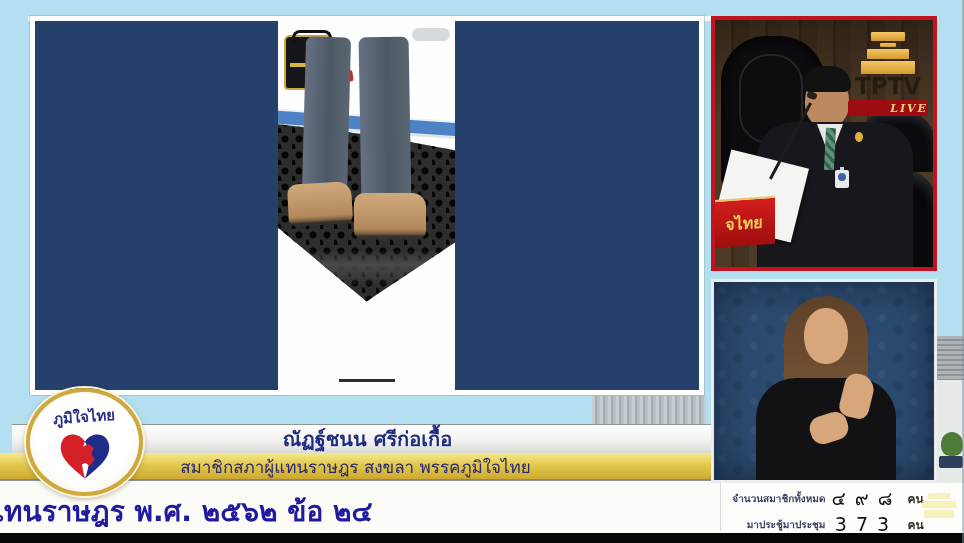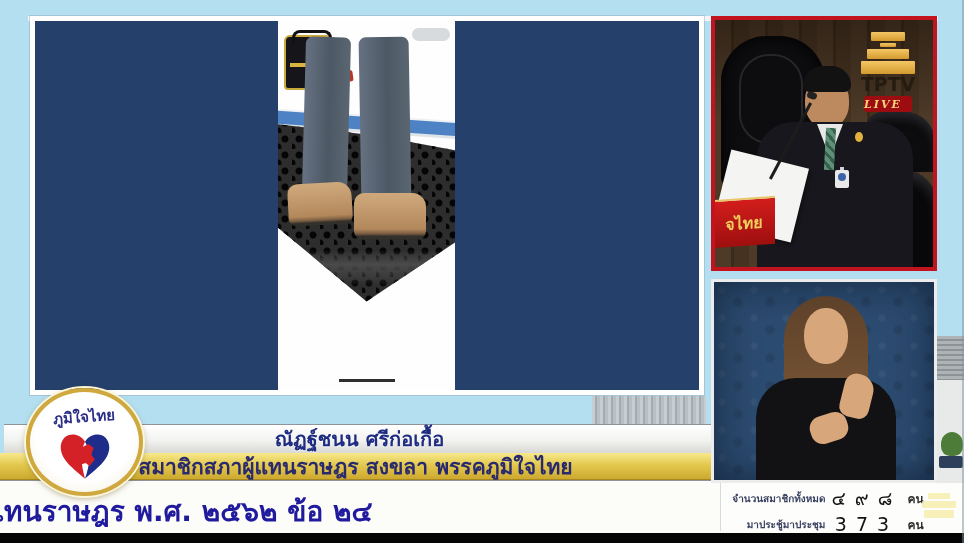--- a/index.html
+++ b/index.html
@@ -39,28 +39,28 @@
   .leg-right{left:82px;top:16px;width:50px;height:168px;transform:rotate(-1deg);}
   .boot{position:absolute;background:linear-gradient(180deg,#cfa97c,#b3895c 78%,#7d5f42 88%,#33302b 94%);border-radius:10px 14px 8px 8px;}
   .boot-left{left:10px;top:162px;width:64px;height:42px;transform:rotate(-3deg);}
   .boot-right{left:76px;top:172px;width:72px;height:46px;}
   .photo-dash{position:absolute;left:50%;top:358px;width:56px;height:3px;margin-left:-28px;background:#2e2e2e;}
   .watermark-pill{position:absolute;right:5px;top:7px;width:38px;height:13px;background:rgba(190,195,198,.6);border-radius:7px;}
 
   
   .bg-building-strip{position:absolute;left:592px;top:396px;width:114px;height:28px;
     background:repeating-linear-gradient(90deg,#c8ccce 0 3px,#9fa5a9 3px 5px,#b8bcbe 5px 8px);opacity:.9;}
-  .name-banner{position:absolute;left:4px;top:424px;width:711px;height:29px;
+  .name-banner{position:absolute;left:12px;top:424px;width:711px;height:29px;
     background:linear-gradient(180deg,#ffffff,#f2f2f0 55%,#d8d8d4);border-top:1px solid #8d949a;
     display:flex;align-items:center;justify-content:center;}
   .name-banner span{font-size:20px;font-weight:bold;color:#1d2b80;text-shadow:0 1px 0 rgba(255,255,255,.8);}
   .gold-banner{position:absolute;left:0;top:453px;width:711px;height:27px;
     background:linear-gradient(180deg,#f7e98c,#e3c94f 45%,#cda92e);border-bottom:1px solid #a8871e;
     display:flex;align-items:center;justify-content:center;}
-  .gold-banner span{font-size:21px;font-weight:bold;color:#28296e;}
+  .gold-banner span{font-size:17px;font-weight:normal;color:#28296e;}
 
   
   .bottom-bar{position:absolute;left:0;top:480px;width:964px;height:53px;background:#fcfcf9;border-top:1px solid #8f9397;overflow:hidden;}
   .ticker{position:absolute;left:-14px;top:8px;font-size:28px;font-weight:bold;color:#201a9e;white-space:nowrap;}
   .stats{position:absolute;left:720px;top:2px;width:252px;height:48px;display:flex;flex-direction:column;justify-content:space-between;background:#fdfdfb;border-left:1px solid #d7dadc;}
   .stat-row{display:flex;align-items:center;justify-content:flex-end;padding-right:44px;}
   .stat-label{font-size:10px;font-weight:bold;color:#3a4060;width:112px;text-align:right;}
   .stat-value{font-size:19px;font-weight:normal;color:#141414;letter-spacing:9px;width:88px;text-align:center;}
   .stat-unit{font-size:12px;font-weight:bold;color:#2c2c2c;width:22px;}
   .watermark-bars{position:absolute;left:922px;top:12px;width:34px;display:flex;flex-direction:column;align-items:center;gap:2px;opacity:.85;}
@@ -93,22 +93,22 @@
   .sv-paper{position:absolute;left:6px;top:138px;width:80px;height:76px;background:#f4f4f2;transform:rotate(14deg);box-shadow:2px 2px 4px rgba(0,0,0,.4);}
   .sv-mic{position:absolute;left:74px;top:78px;width:3px;height:86px;background:#1c1c1c;transform:rotate(28deg);}
   .sv-mic-head{position:absolute;left:92px;top:72px;width:10px;height:7px;background:#222;border-radius:4px;transform:rotate(20deg);}
   .sv-chair-r1{position:absolute;left:150px;top:92px;width:70px;height:60px;background:#0c0c0e;border-radius:18px 30px 0 0;box-shadow:inset 0 6px 10px rgba(120,120,130,.25);}
   .sv-chair-r2{position:absolute;left:142px;top:150px;width:80px;height:100px;background:#08080a;border-radius:26px 34px 0 0;box-shadow:inset 0 8px 12px rgba(120,120,130,.3);}
   .sv-sign{position:absolute;left:-2px;top:178px;width:62px;height:48px;background:linear-gradient(180deg,#d21d1c,#9d0f0e);transform:skewY(-4deg);display:flex;align-items:center;justify-content:center;border-top:2px solid #e8c76a;}
   .sv-sign span{font-size:16px;font-weight:bold;color:#f2cf5c;}
   .tptv-logo{position:absolute;right:8px;top:12px;width:74px;display:flex;flex-direction:column;align-items:center;}
   .tptv-bars{display:flex;flex-direction:column;align-items:center;gap:2px;}
   .tptv-bars i{display:block;background:linear-gradient(180deg,#f4c765,#d49a2f);border-radius:1px;}
-  .tptv-text{font-size:19px;font-weight:bold;letter-spacing:0px;color:#221a10;opacity:.9;line-height:1;margin-top:1px;}
-  .live-badge{margin-top:2px;width:48px;height:16px;background:#9c0c10;border-radius:3px;display:flex;align-items:center;justify-content:flex-start;}
+  .tptv-text{font-size:23px;font-weight:bold;letter-spacing:0px;color:#221a10;opacity:.9;line-height:1;margin-top:1px;}
+  .live-badge{margin-top:2px;width:80px;height:16px;background:#9c0c10;border-radius:3px;display:flex;align-items:center;justify-content:flex-end;}
   .live-badge span{font-family:"DejaVu Serif","Liberation Serif",serif;font-style:italic;font-weight:bold;font-size:11px;color:#f1d27a;letter-spacing:2px;}
 
   
   .interp-video{position:absolute;left:711px;top:279px;width:226px;height:204px;border:3px solid #ececec;
     background:
       radial-gradient(circle at 8px 8px, rgba(255,255,255,.05) 0 2px, transparent 5px),
       radial-gradient(circle at 24px 20px, rgba(0,0,0,.12) 0 3px, transparent 6px),
       #2c4b70;background-size:32px 28px;overflow:hidden;}
   .iv-vignette{position:absolute;inset:0;box-shadow:inset 0 0 40px rgba(5,15,30,.6);}
   .iv-hair{position:absolute;left:70px;top:14px;width:84px;height:118px;background:linear-gradient(180deg,#5d4129,#7a5636);border-radius:42px 42px 18px 18px;}

